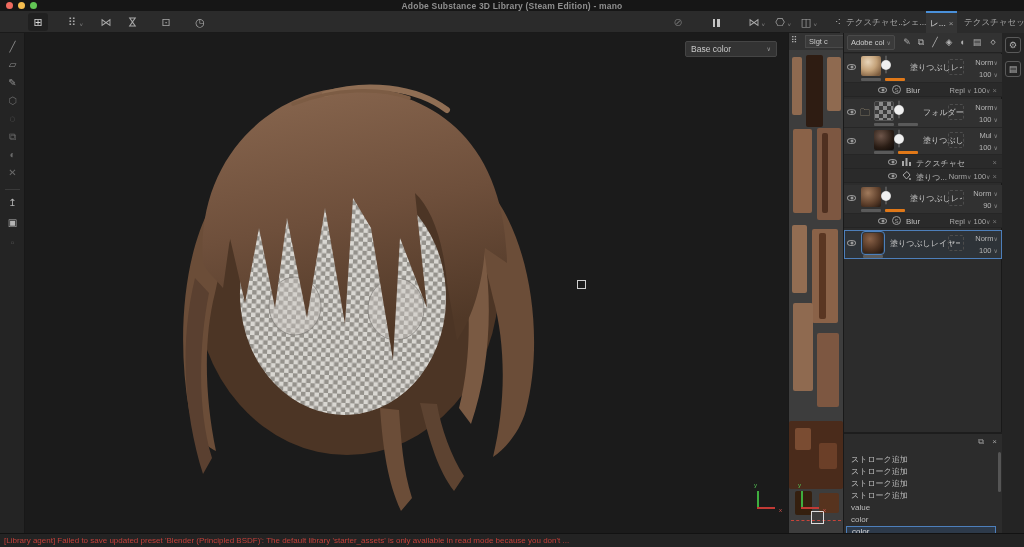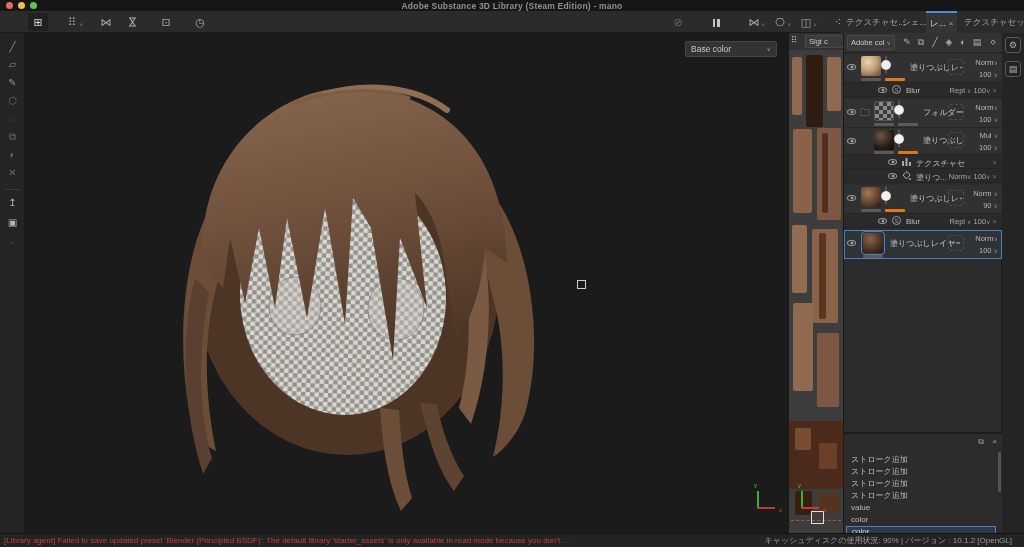--- a/index.html
+++ b/index.html
@@ -400,14 +400,13 @@
   </div>
 </div>
 
 <div id="rightrail">
   <span class="rr-icon" style="top:4px">⚙</span>
   <span class="rr-icon" style="top:28px">▤</span>
 </div>
 
 <div id="statusbar">
   <span id="status-error">[Library agent] Failed to save updated preset 'Blender (Principled BSDF)': The default library 'starter_assets' is only available in read mode because you don't ...</span>
-  <span id="status-right">キャッシュディスクの使用状況:   90% | バージョン : 10.1.2 [OpenGL]</span>
 </div>
 
 </body></html>

